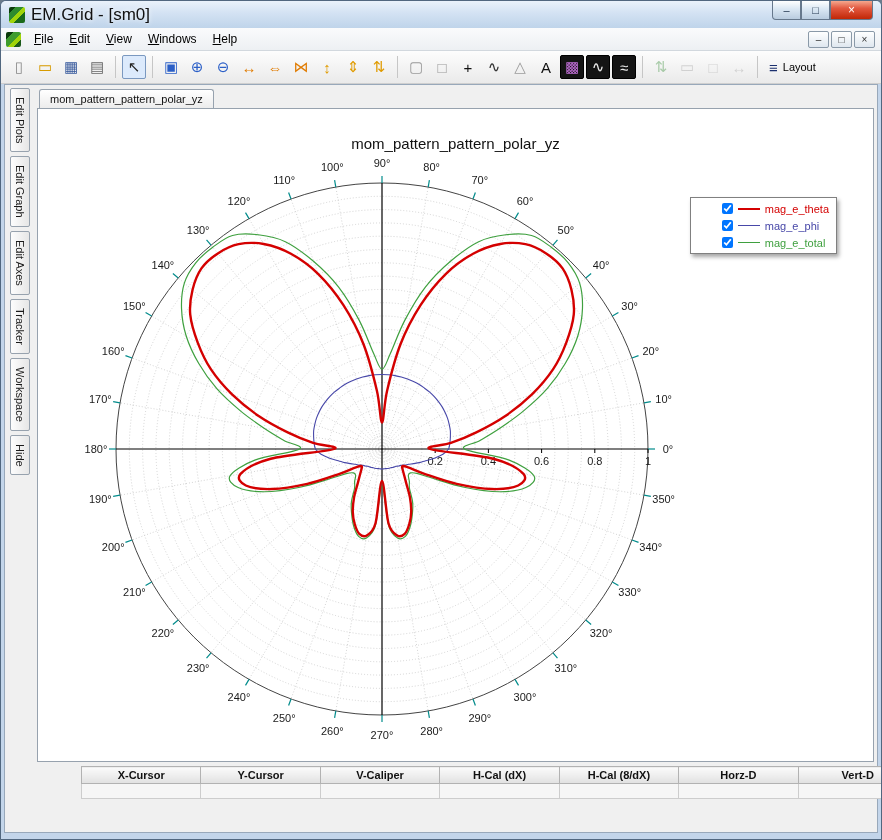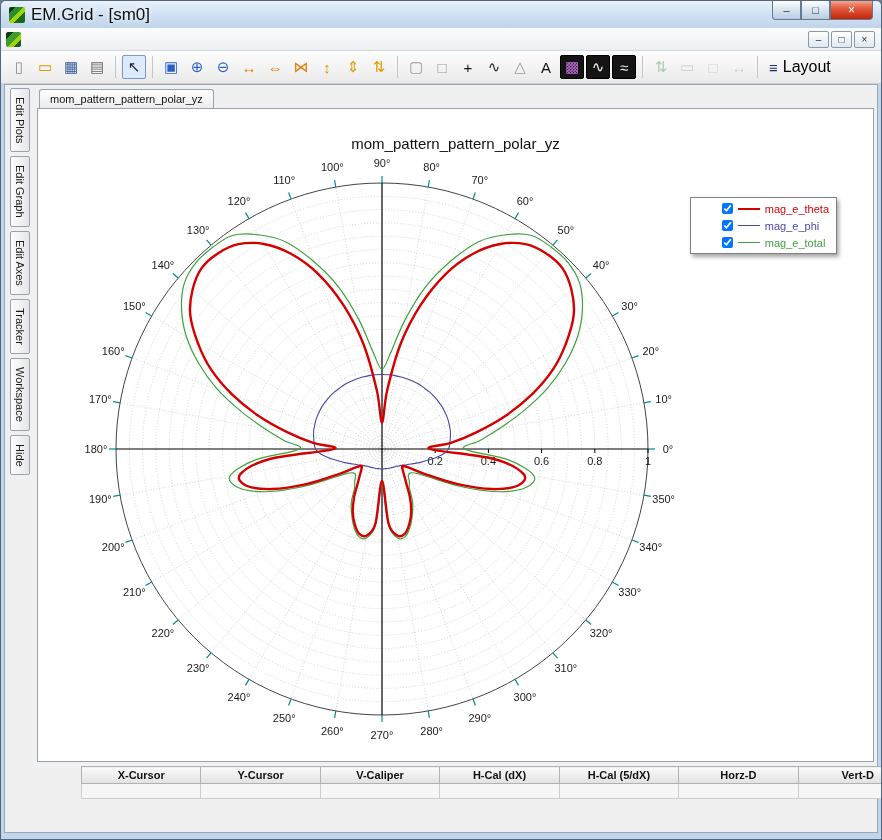--- a/index.html
+++ b/index.html
@@ -37,21 +37,21 @@
   .toolbar { height:33px; background:linear-gradient(#fdfdfd,#eaeaea); border-bottom:1px solid #cfcfcf;
              display:flex; align-items:center; padding:0 5px; }
   .tb-btn { width:24px; height:24px; margin:0 1px; display:flex; align-items:center; justify-content:center;
             font-size:15px; border:1px solid transparent; border-radius:2px; background:transparent; padding:0; }
   .tb-btn.selected { border-color:#7a98c0; background:#dceafc; }
   .tb-btn.dark { background:#141414; border-color:#000; }
   .tb-btn.disabled { opacity:.45; }
   .tb-sep { width:1px; height:22px; background:#c6c6c6; margin:0 5px; }
   .tb-layout { display:flex; align-items:center; gap:5px; margin-left:6px; white-space:nowrap; overflow:hidden; }
   .tb-layout .licon { font-size:15px; color:#1b2f6e; font-weight:bold; }
-  .tb-layout .llabel { font-size:16px; color:#000; }
+  .tb-layout .llabel { font-size:11px; color:#000; }
 
   
   .content { height:755px; padding:0 3px 6px 3px; }
   .frame-inner { height:100%; background:#f0f0f0; border:1px solid #98a8ba; display:flex; }
 
   
   .sidebar { width:29px; padding-top:3px; display:flex; flex-direction:column; gap:4px; align-items:center; }
   .side-tab { writing-mode:vertical-rl; font-size:11px; color:#1a1a1a; padding:8px 3px;
               background:linear-gradient(90deg,#fdfdfd,#e6e6e6); border:1px solid #97a2ae; border-radius:2px; }
 
@@ -88,20 +88,27 @@
     <div class="title-text">EM.Grid - [sm0]</div>
     <div class="win-buttons" id="win-buttons">
         <div class="win-btn min">–</div>
         <div class="win-btn max">□</div>
         <div class="win-btn close">×</div>
       </div>
   </div>
 
   <div class="menubar">
     <div class="menu-app-icon"></div>
+    <div class="menu-items" id="menu-items">
+        <div class="menu-item">File</div>
+        <div class="menu-item">Edit</div>
+        <div class="menu-item">View</div>
+        <div class="menu-item">Windows</div>
+        <div class="menu-item">Help</div>
+      </div>
     <div class="mdi-buttons" id="mdi-buttons">
         <div class="mdi-btn">–</div>
         <div class="mdi-btn">□</div>
         <div class="mdi-btn">×</div>
       </div>
   </div>
 
   <div class="toolbar" id="toolbar">
       <button class="tb-btn" style="color: rgb(138, 138, 138);">▯</button>
       <button class="tb-btn" style="color: rgb(215, 155, 0);">▭</button>
@@ -321,21 +328,21 @@
         </div>
 
         <div class="status-table">
           <table>
             <thead>
                 <tr id="st-head">
                   <th>X-Cursor</th>
                   <th>Y-Cursor</th>
                   <th>V-Caliper</th>
                   <th>H-Cal (dX)</th>
-                  <th>H-Cal (5/dX)</th>
+                  <th>H-Cal (8/dX)</th>
                   <th>Horz-D</th>
                   <th>Vert-D</th>
                 </tr>
               </thead>
             <tbody>
                 <tr id="st-vals">
                   <td></td>
                   <td></td>
                   <td></td>
                   <td></td>

